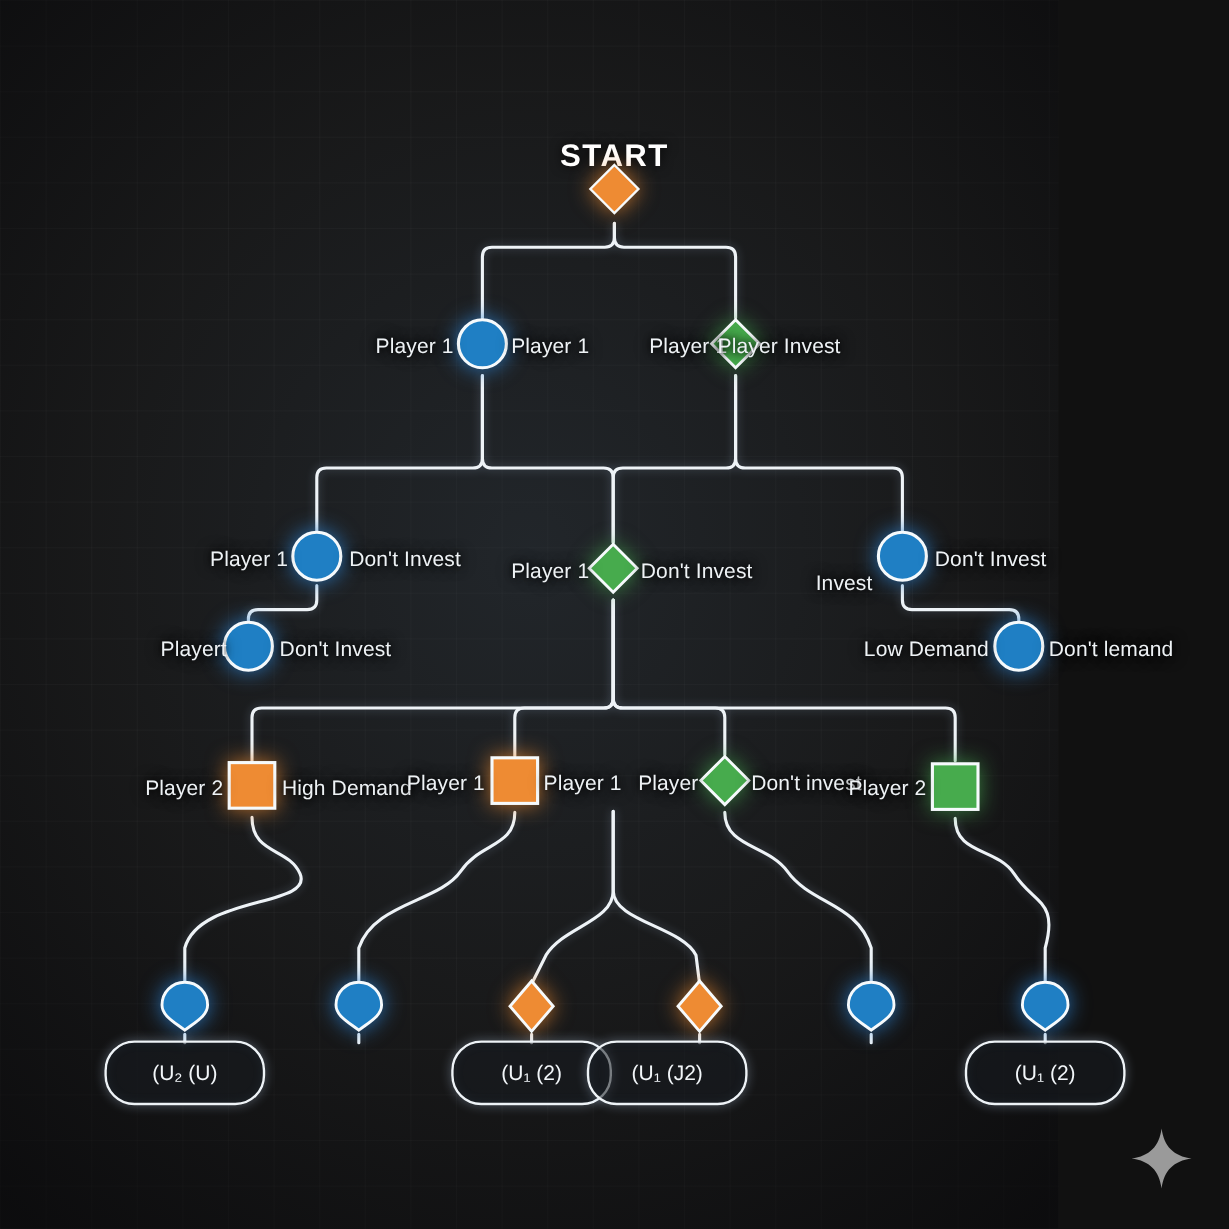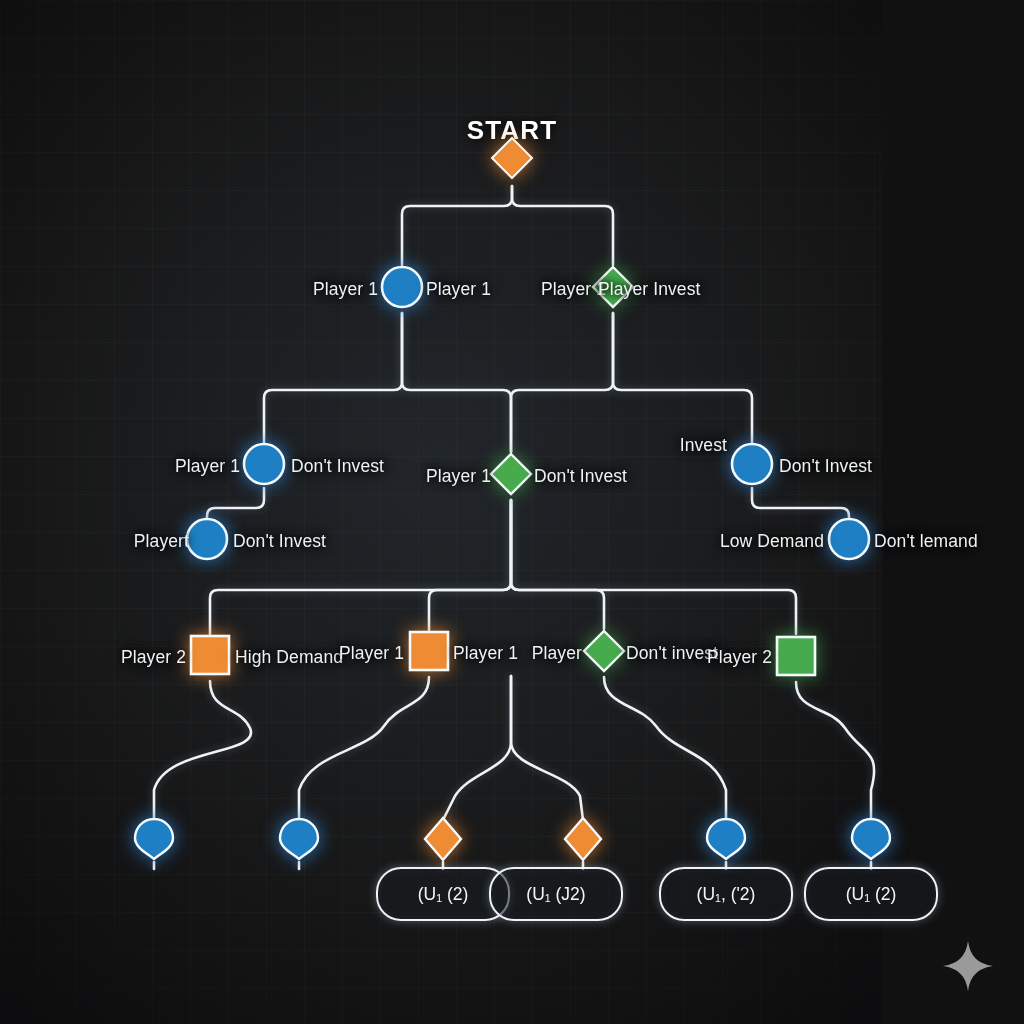--- a/index.html
+++ b/index.html
@@ -117,21 +117,21 @@
       </svg>
   </div>
   <div class="lbl left" style="left:491px;top:476px">Player 1</div>
   <div class="lbl right" style="left:534px;top:476px">Don't Invest</div>
 
   <div class="node glow-blue" style="left:752px;top:466px">
     <svg width="48" height="48" viewBox="0 0 48 48">
         <circle cx="24" cy="24" r="20" fill="#1f7fc4" stroke="#f6fafc" stroke-width="2.6"></circle>
       </svg>
   </div>
-  <div class="lbl left" style="left:727px;top:445px">Invest</div>
+  <div class="lbl left" style="left:727px;top:486px">Invest</div>
   <div class="lbl right" style="left:779px;top:466px">Don't Invest</div>
 
   <div class="node glow-blue" style="left:207px;top:541px">
     <svg width="48" height="48" viewBox="0 0 48 48">
         <circle cx="24" cy="24" r="20" fill="#1f7fc4" stroke="#f6fafc" stroke-width="2.6"></circle>
       </svg>
   </div>
   <div class="lbl left" style="left:189px;top:541px">Playert</div>
   <div class="lbl right" style="left:233px;top:541px">Don't Invest</div>
 
@@ -198,23 +198,23 @@
     <svg width="44" height="46" viewBox="0 0 44 46">
         <path d="M22,3 C33,3 41,12 41,22 C41,31 31,36 22,43 C13,36 3,31 3,22 C3,12 11,3 22,3 Z" fill="#1f7fc4" stroke="#f6fafc" stroke-width="2.4"></path>
       </svg>
   </div>
   <div class="node glow-blue" style="left:871px;top:841px">
     <svg width="44" height="46" viewBox="0 0 44 46">
         <path d="M22,3 C33,3 41,12 41,22 C41,31 31,36 22,43 C13,36 3,31 3,22 C3,12 11,3 22,3 Z" fill="#1f7fc4" stroke="#f6fafc" stroke-width="2.4"></path>
       </svg>
   </div>
 
+  <div class="pay" style="left:154px;top:894px">(U₂ (U)</div>
   <div class="pay" style="left:443px;top:894px">(U₁ (2)</div>
   <div class="pay" style="left:556px;top:894px">(U₁ (J2)</div>
-  <div class="pay" style="left:726px;top:894px">(U₁, ('2)</div>
   <div class="pay" style="left:871px;top:894px">(U₁ (2)</div>
 
   <div class="sparkle">
     <svg width="56" height="56" viewBox="0 0 56 56">
         <path d="M28,3 C30,18 38,26 53,28 C38,30 30,38 28,53 C26,38 18,30 3,28 C18,26 26,18 28,3 Z" fill="#9a9a9a"></path>
       </svg>
   </div>
 </div>
 
 </body></html>

